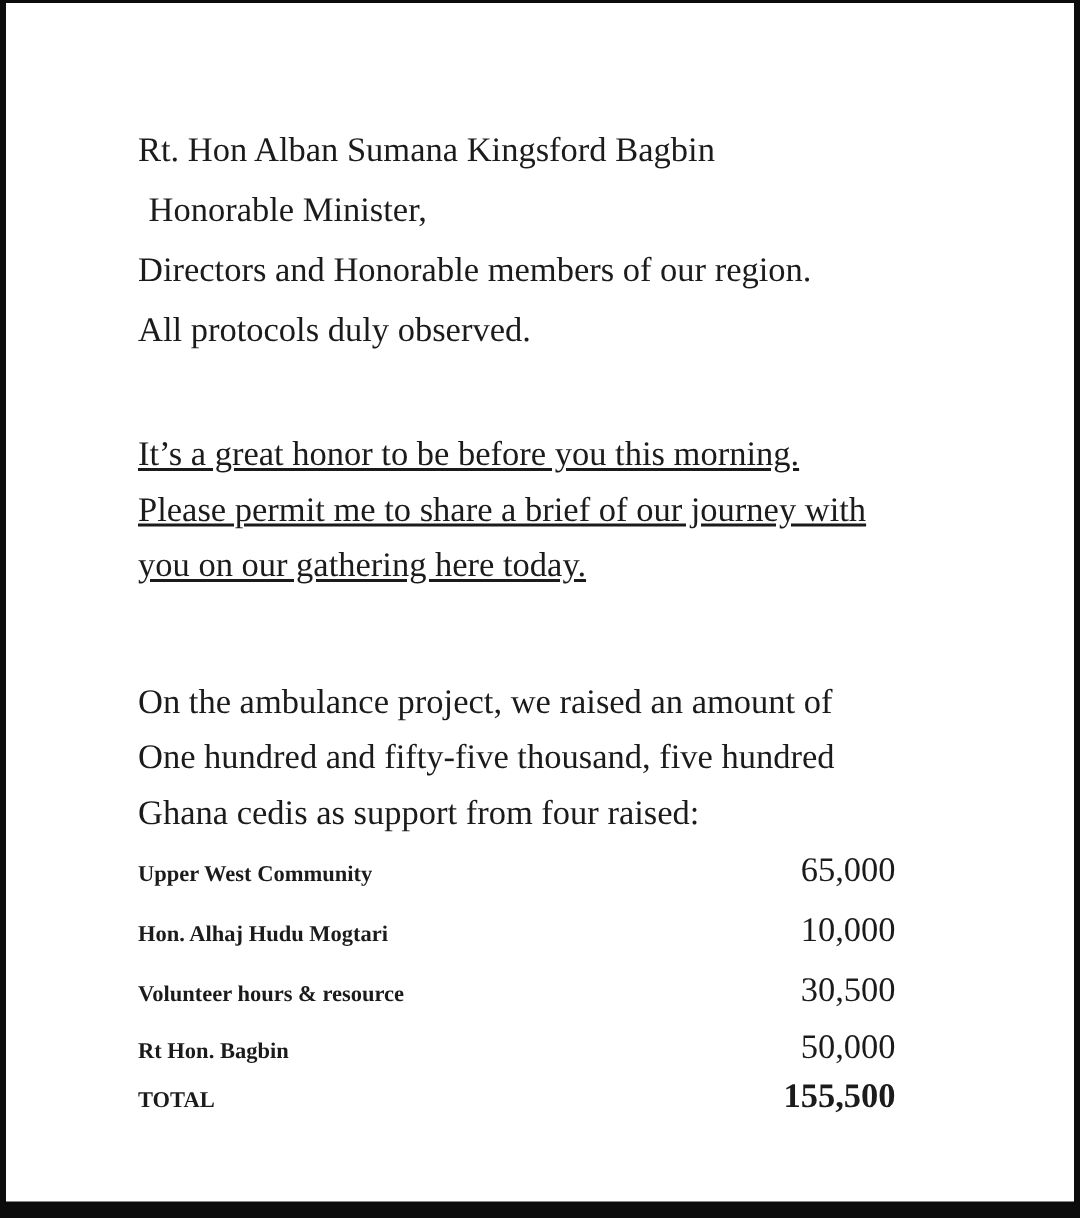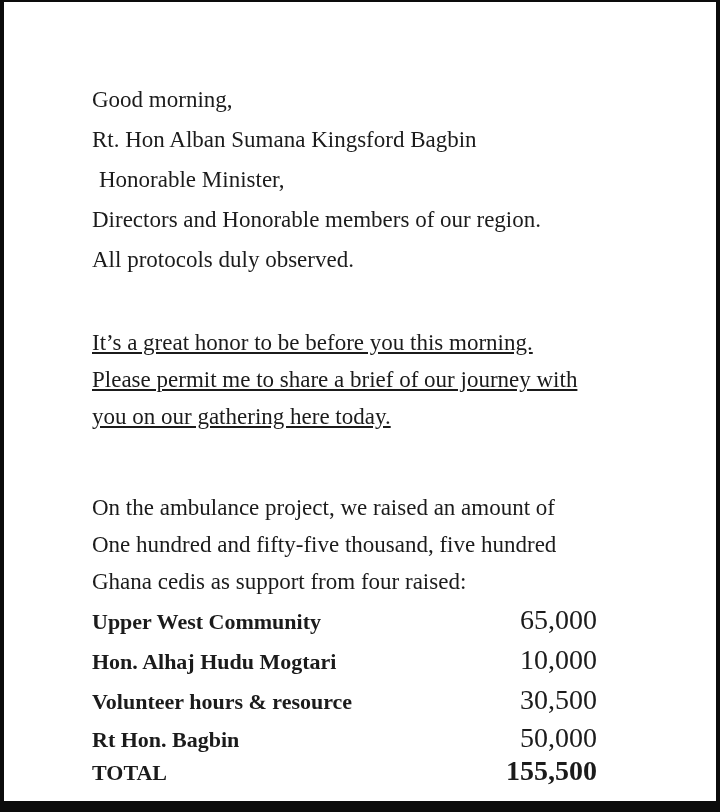--- a/index.html
+++ b/index.html
@@ -55,38 +55,37 @@
     height: 36px;
     line-height: 36px;
     text-align: center;
   }
   .contrib-row.row-total {
     height: 34px;
     line-height: 30px;
   }
   .contrib-label {
     font-weight: bold;
-    font-size: 22px;
+    font-size: 15px;
     white-space: nowrap;
   }
   .contrib-value {
-    font-size: 28px;
+    font-size: 23px;
     white-space: nowrap;
   }
   .contrib-value.bold { font-weight: bold; }
 </style>
 </head>
 <body>
 
 <div class="frame">
   <div class="page">
     <div class="content">
 
       <div class="para greeting">
-        <div class="line">Good morning,</div>
         <div class="line">Rt. Hon Alban Sumana Kingsford Bagbin</div>
         <div class="line indent">Honorable Minister,</div>
         <div class="line">Directors and Honorable members of our region.</div>
         <div class="line">All protocols duly observed.</div>
       </div>
 
       <div class="para para-honor">
         <div class="line">It’s a great honor to be before you this morning.</div>
         <div class="line">Please permit me to share a brief of our journey with</div>
         <div class="line">you on our gathering here today.</div>

